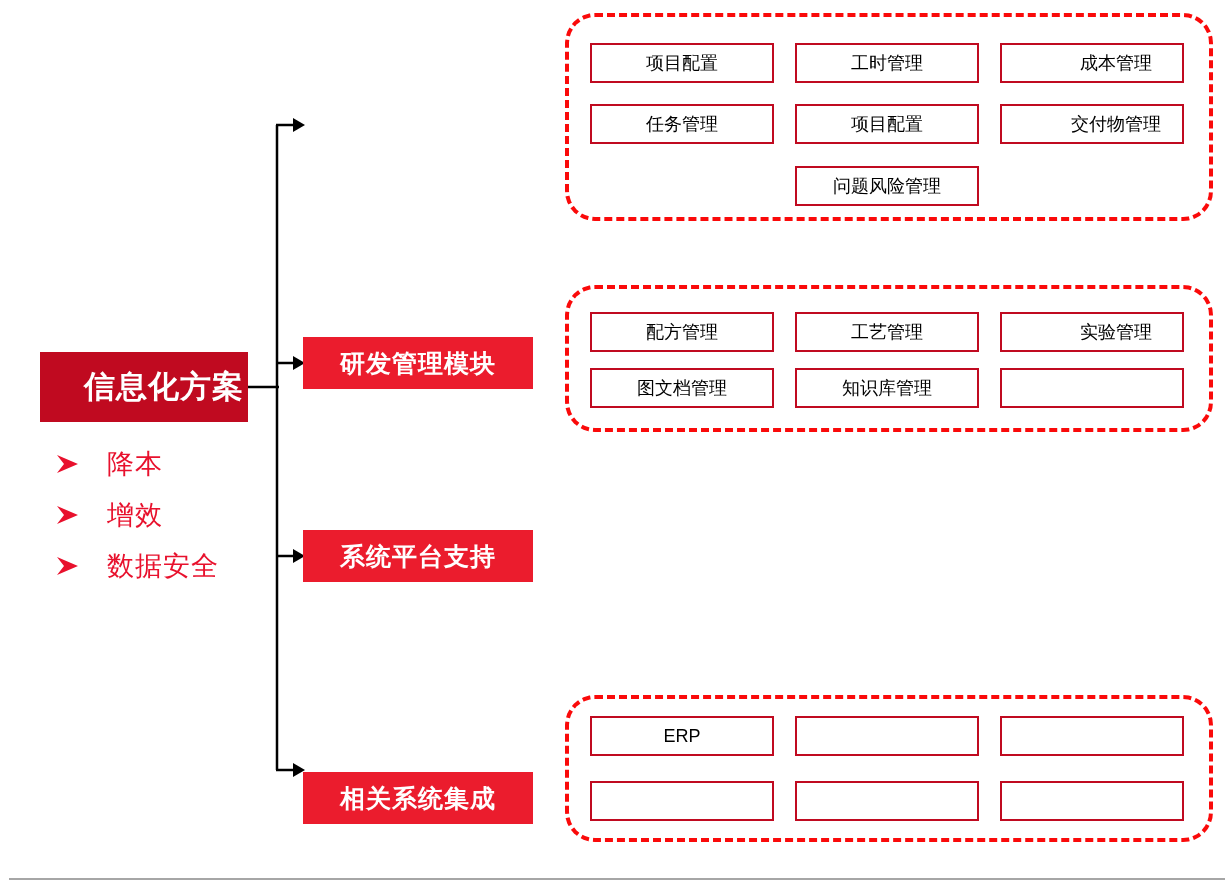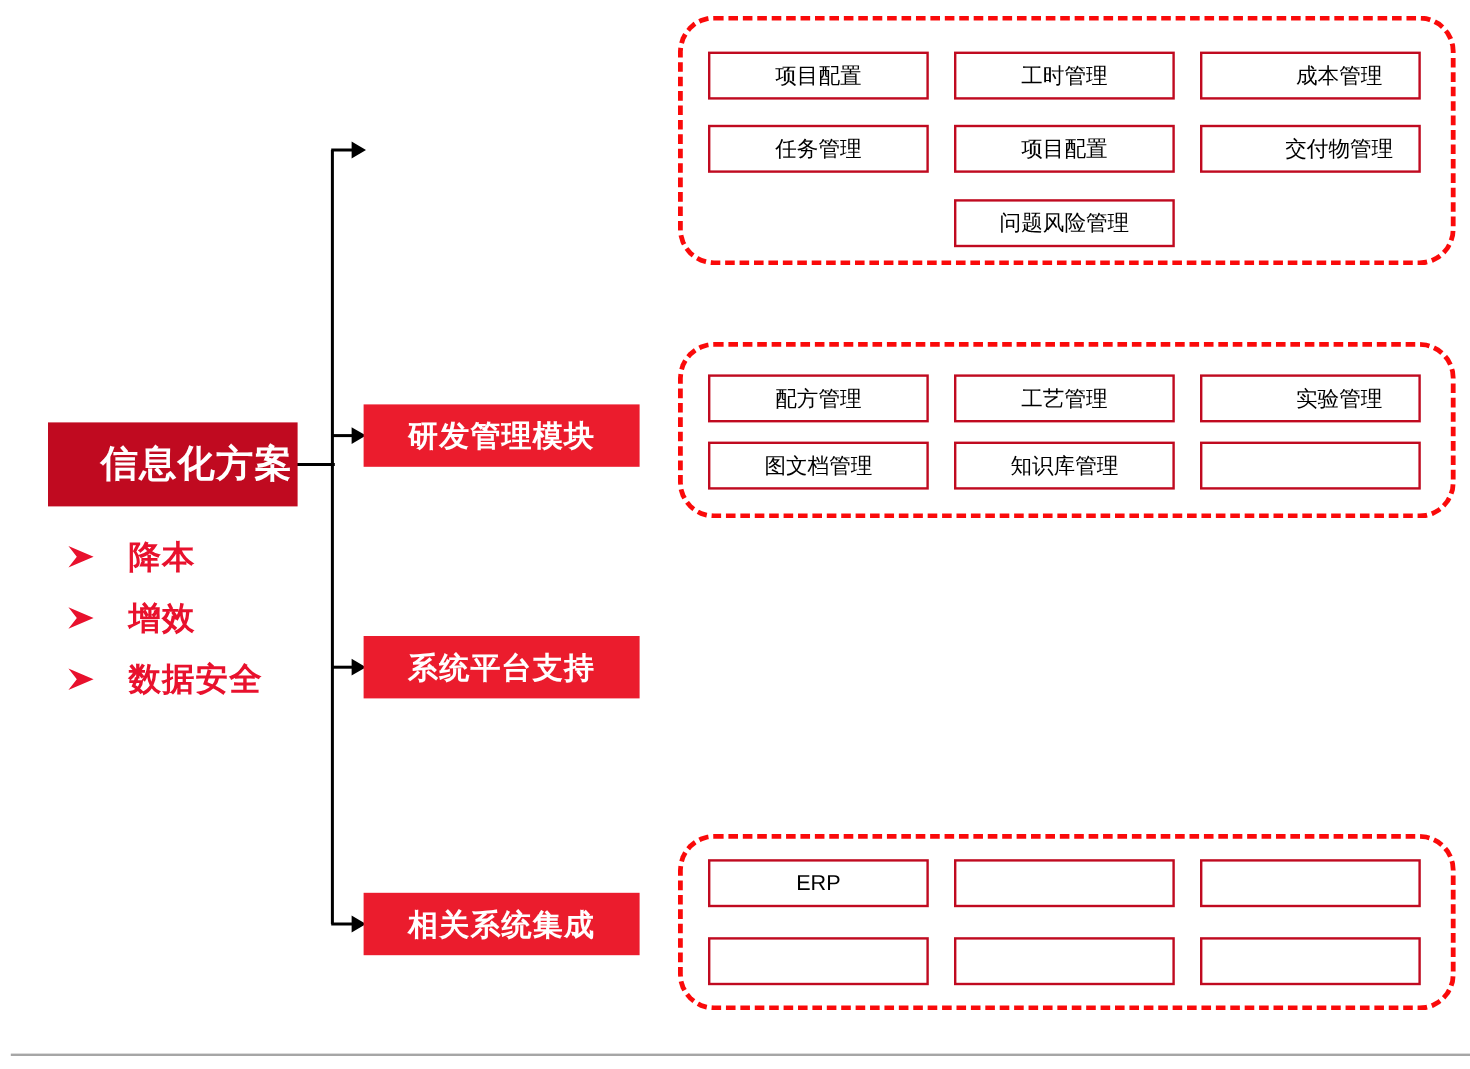--- a/index.html
+++ b/index.html
@@ -19,27 +19,27 @@
 
   .root-node{position:absolute;left:40px;top:352px;width:208px;height:70px;
     background:var(--root-fill);color:var(--root-text);
     display:flex;align-items:center;justify-content:center;
     font-size:31px;font-weight:bold;letter-spacing:1px;padding-left:40px;}
 
   .bullets{position:absolute;left:56px;top:438px;list-style:none;}
   .bullets li{display:flex;align-items:center;height:51px;}
   .bullet-ico{width:24px;height:20px;margin-right:27px;flex:0 0 auto;}
   .bullet-ico path{fill:var(--bullet-text);}
-  .bullets .blabel{color:var(--bullet-text);font-size:27px;font-weight:bold;letter-spacing:1px;}
+  .bullets .blabel{color:var(--bullet-text);font-size:27px;font-weight:normal;letter-spacing:1px;}
 
   .module{position:absolute;left:303px;width:230px;height:52px;
     background:var(--module-fill);color:var(--module-text);
     display:flex;align-items:center;justify-content:center;
     font-size:25px;font-weight:bold;letter-spacing:1px;}
-  .m1{top:99px;}.m2{top:337px;}.m3{top:530px;}.m4{top:744px;align-items:center;}
+  .m1{top:99px;}.m2{top:337px;}.m3{top:530px;}.m4{top:772px;align-items:center;}
 
   .group{position:absolute;left:565px;width:648px;
     border:4px dashed var(--group-border);border-radius:30px;background:#fff;}
   .g1{top:13px;height:208px;}
   .g2{top:285px;height:147px;}
   .g3{top:482px;height:145px;}
   .g4{top:695px;height:147px;}
 
   .item{position:absolute;width:184px;height:40px;border:2px solid var(--item-border);
     background:#ffffff;color:var(--item-text);

